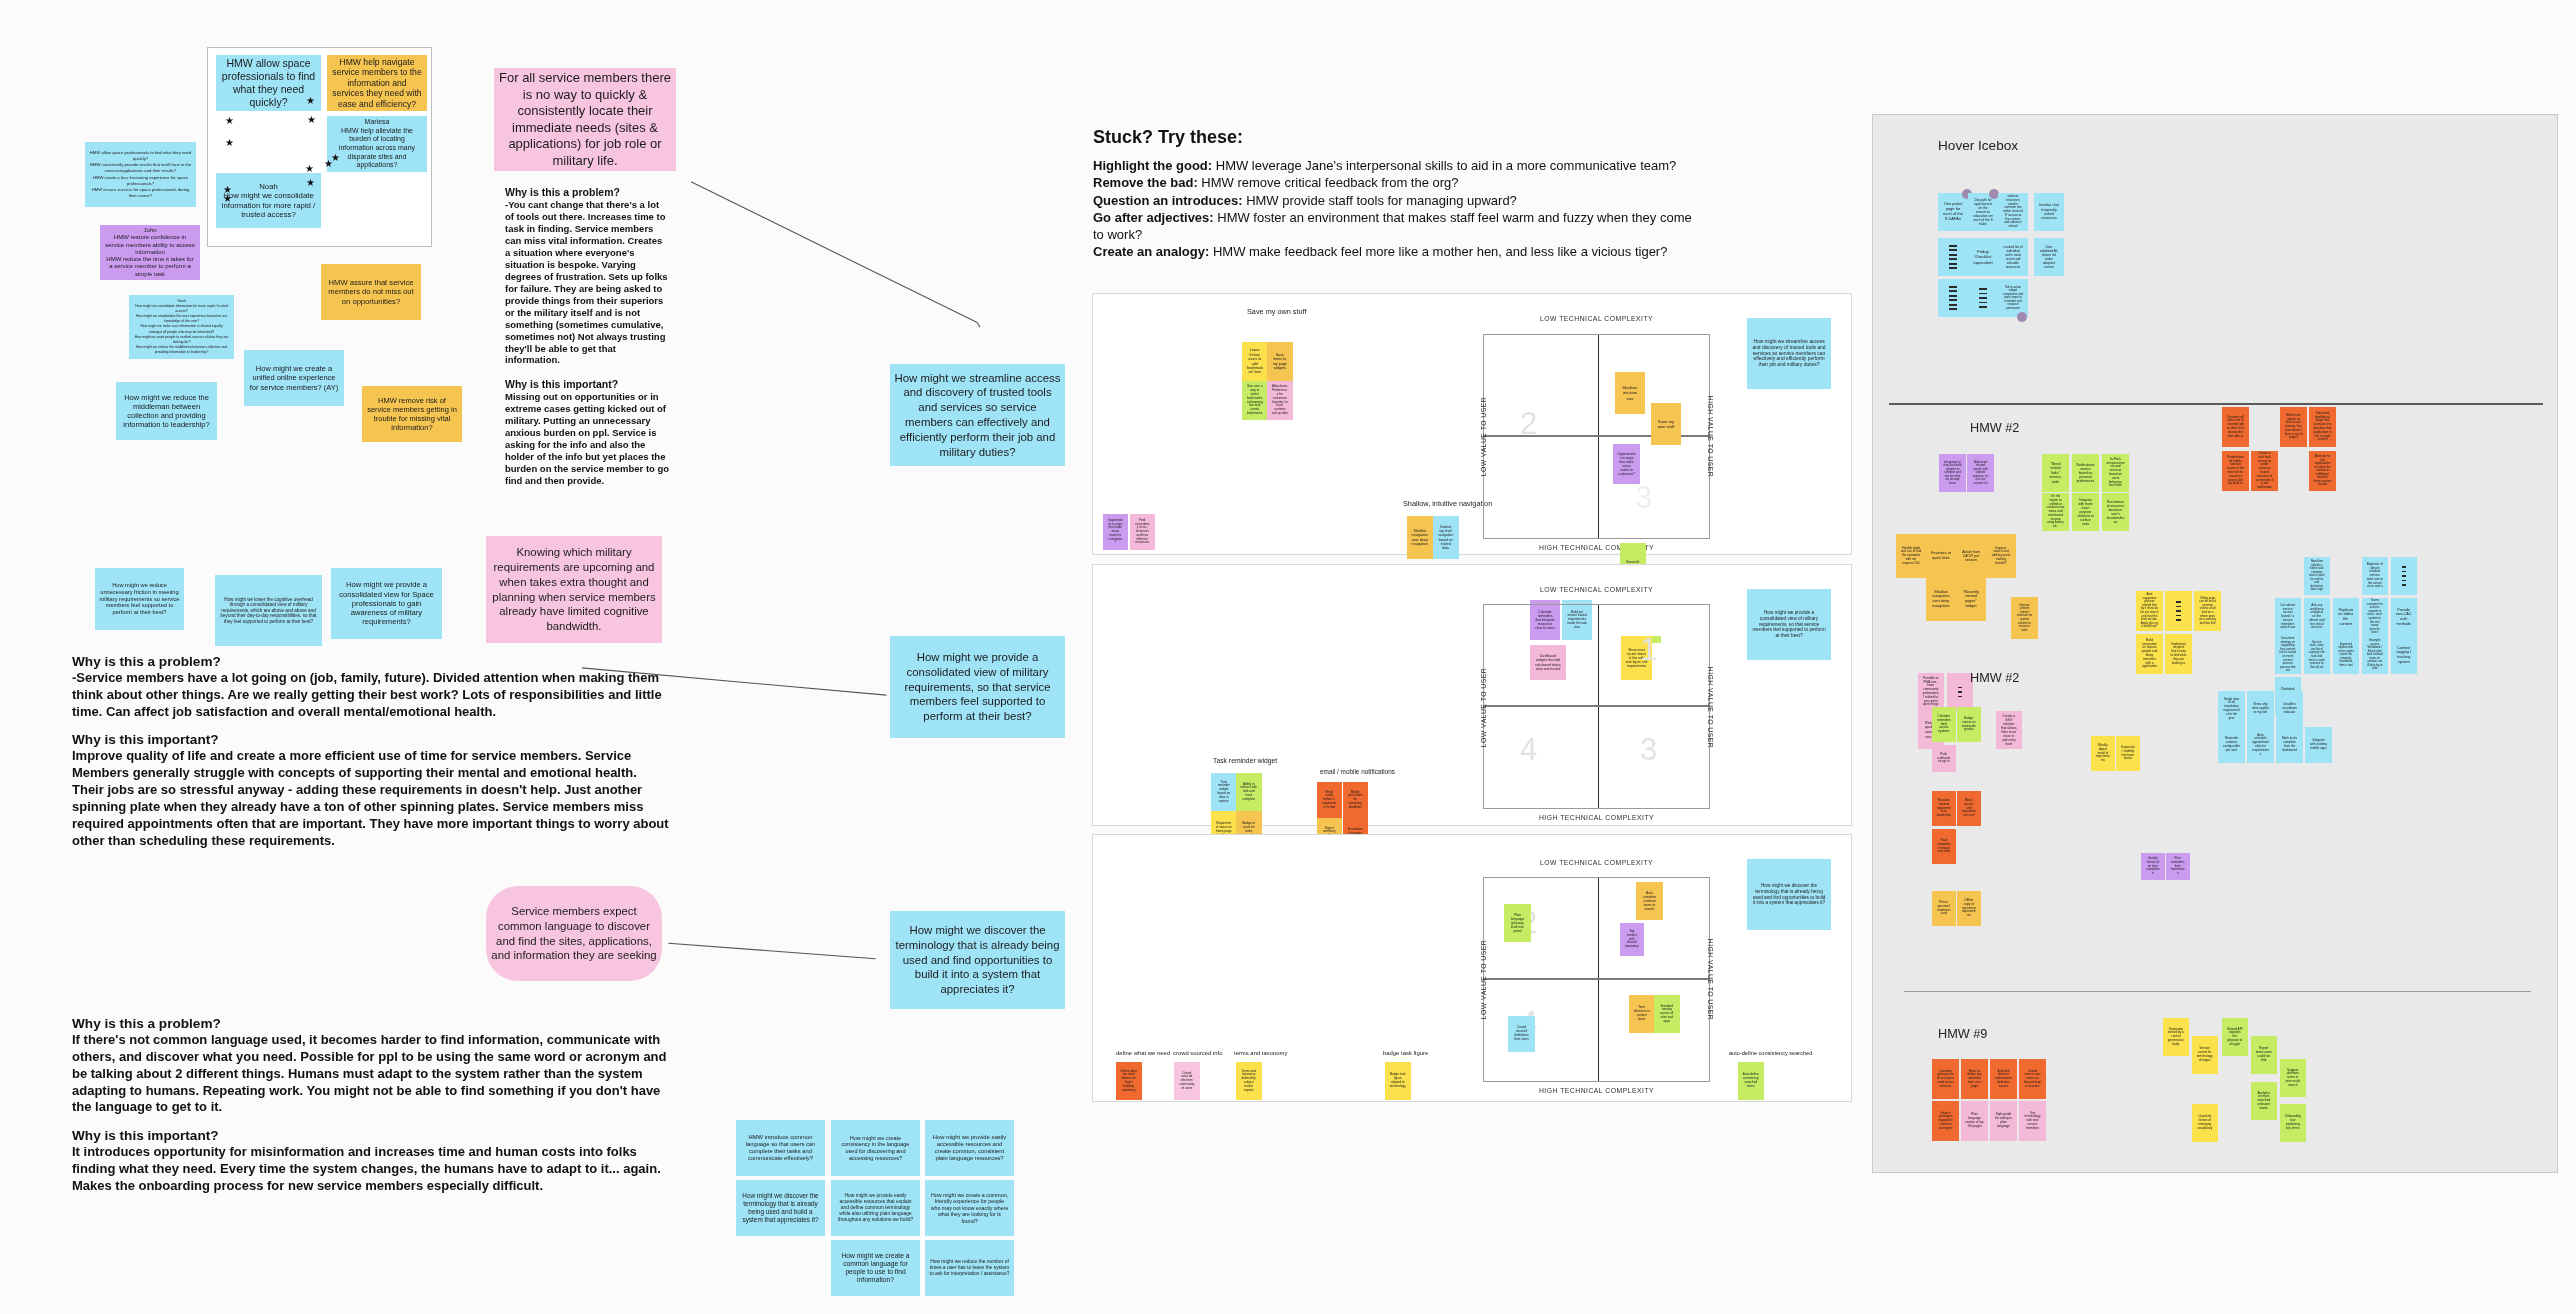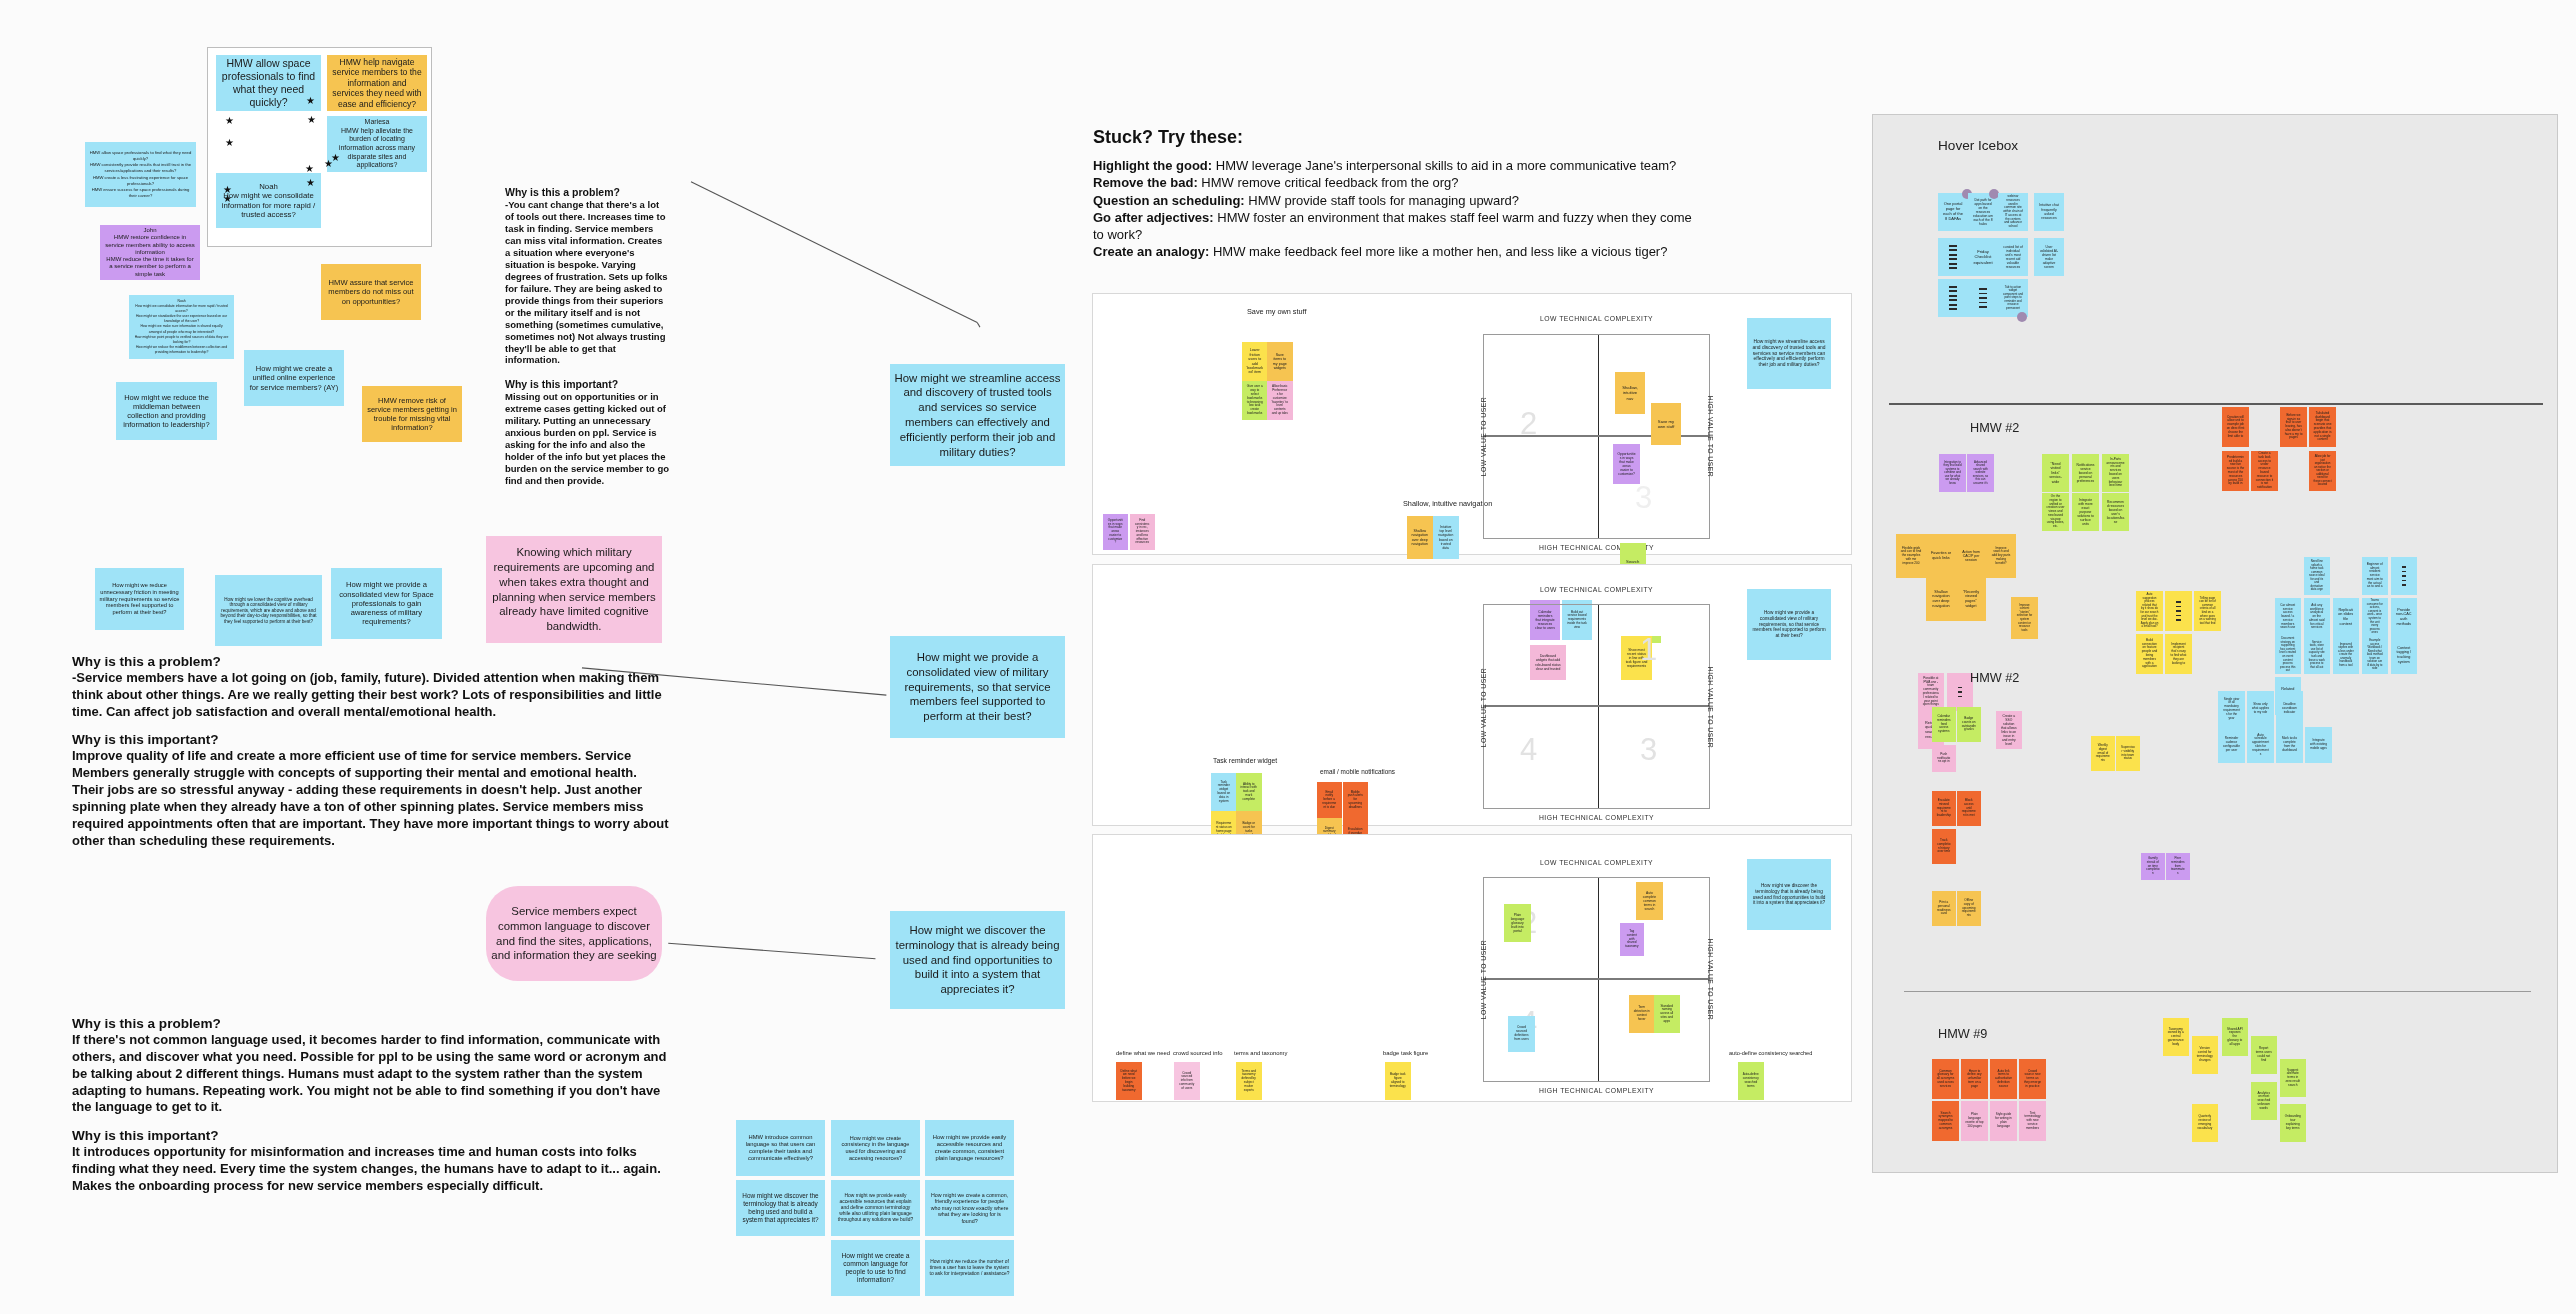--- a/index.html
+++ b/index.html
@@ -137,20 +137,21 @@
 How might we reduce the middlemen between collection and providing information to leadership?</div>
 
   <div class="note cyan" style="left:116px; top:382px; width:101px; height:58px; font-size:7.5px;">How might we reduce the middleman between collection and providing information to leadership?</div>
 
   <div class="note cyan" style="left:244px; top:350px; width:100px; height:56px; font-size:7.5px;">How might we create a unified online experience for service members? (AY)</div>
 
   <div class="note amber" style="left:321px; top:264px; width:100px; height:56px; font-size:7.6px;">HMW assure that service members do not miss out on opportunities?</div>
 
   <div class="note amber" style="left:362px; top:386px; width:100px; height:56px; font-size:7.5px;">HMW remove risk of service members getting in trouble for missing vital information?</div>
 
+  <div class="note pink" style="left:494px; top:68px; width:182px; height:103px; font-size:13px; line-height:1.27;">For all service members there is no way to quickly &amp; consistently locate their immediate needs (sites &amp; applications) for job role or military life.</div>
 
   <div class="txt" style="left:505px; top:186px; width:165px;">
     <h3 style="font-size:10.5px;">Why is this a problem?</h3>
     <p style="font-size:9.5px; line-height:1.26;">-You cant change that there's a lot of tools out there. Increases time to task in finding. Service members can miss vital information. Creates a situation where everyone's situation is bespoke. Varying degrees of frustration. Sets up folks for failure. They are being asked to provide things from their superiors or the military itself and is not something  (sometimes cumulative, sometimes not) Not always trusting they'll be able to get that information.</p>
     <div class="gap"></div>
     <h3 style="font-size:10.5px;">Why is this important?</h3>
     <p style="font-size:9.5px; line-height:1.26;">Missing out on opportunities or in extreme cases getting kicked out of military. Putting an unnecessary anxious burden on ppl. Service is asking for the info and also the holder of the info but yet places the burden on the service member to go find and then provide.</p>
   </div>
 
   <div class="note cyan" style="left:890px; top:364px; width:175px; height:102px; font-size:11.4px; line-height:1.3;">How might we streamline access and discovery of trusted tools and services so service members can effectively and efficiently perform their job and military duties?</div>
@@ -198,21 +199,21 @@
 
   <div class="abs" style="left:1093px; top:127px; width:600px;">
     <div class="stuck-title">Stuck? Try these:</div>
     <div class="stuck-line">
       <b>Highlight the good:</b><span> HMW leverage Jane's interpersonal skills to aid in a more communicative team?</span>
     </div>
     <div class="stuck-line">
       <b>Remove the bad:</b><span> HMW remove critical feedback from the org?</span>
     </div>
     <div class="stuck-line">
-      <b>Question an scheduling:</b><span> HMW provide staff tools for managing upward?</span>
+      <b>Question an introduces:</b><span> HMW provide staff tools for managing upward?</span>
     </div>
     <div class="stuck-line">
       <b>Go after adjectives:</b><span> HMW foster an environment that makes staff feel warm and fuzzy when they come to work?</span>
     </div>
     <div class="stuck-line">
       <b>Create an analogy:</b><span> HMW make feedback feel more like a mother hen, and less like a vicious tiger?</span>
     </div>
   </div>
 
   <div class="frame frame-matrix" style="left:1092px; top:293px; width:760px; height:262px;"></div>

